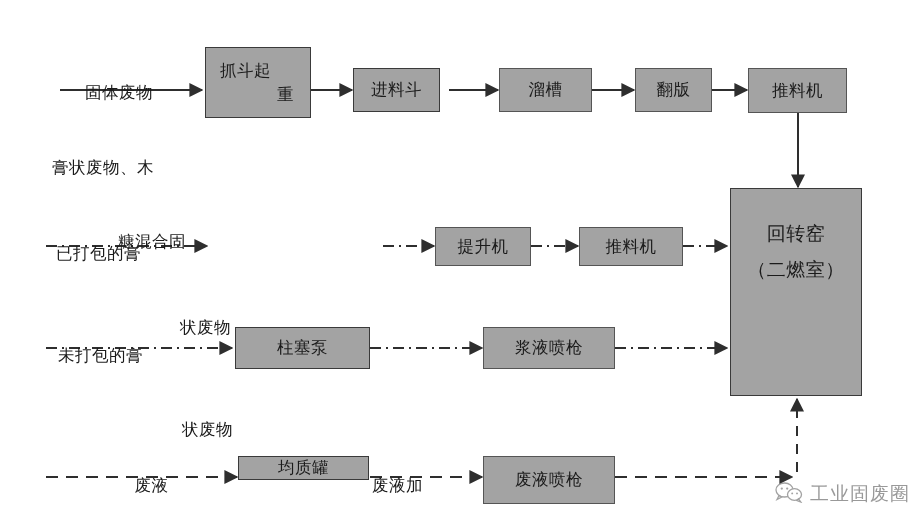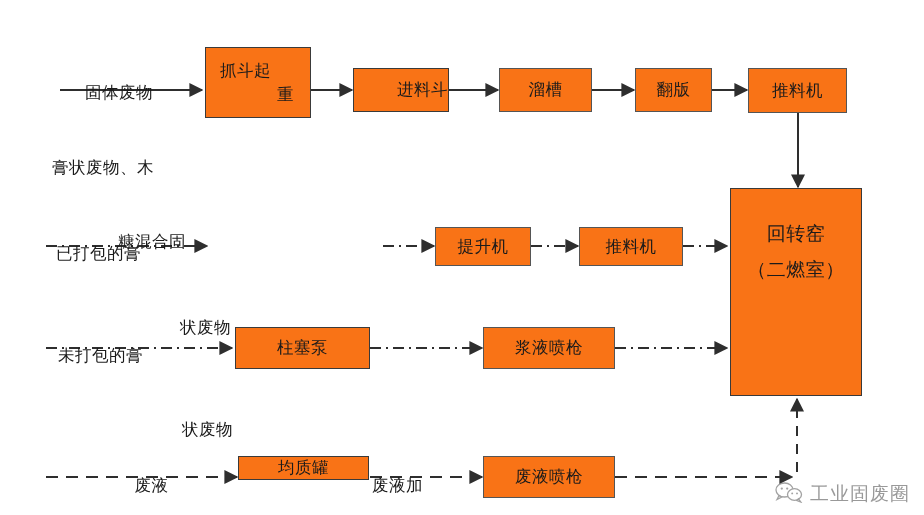--- a/index.html
+++ b/index.html
@@ -22,21 +22,21 @@
     position: absolute;
     left: 0;
     top: 0;
     width: 924px;
     height: 515px;
   }
   .node-box {
     position: absolute;
     box-sizing: border-box;
     border: 1.6px solid #3a3a3a;
-    background: #f97316;
+    background: #a3a3a3;
     display: flex;
     align-items: center;
     justify-content: center;
     text-align: center;
     color: #1b1b1b;
     font-size: 16.5px;
     line-height: 1.45;
     letter-spacing: 0.5px;
     z-index: 3;
   }
@@ -132,21 +132,21 @@
     <span style="display:block; text-align:center;">糠混合固</span>
   </div>
 
   <div class="node-box" style="left:205px; top:47px; width:106px; height:71px;">
     <span class="stack">
       <span class="l1">抓斗起</span>
       <span class="l2">重</span>
     </span>
   </div>
 
-  <div class="node-box" style="left:353px; top:68px; width:96px; height:44px;justify-content:flex-end;">
+  <div class="node-box" style="left:353px; top:68px; width:87px; height:44px;">
     <span>进料斗</span>
   </div>
 
   <div class="node-box thin" style="left:499px; top:68px; width:93px; height:44px;">
     <span>溜槽</span>
   </div>
 
   <div class="node-box thin" style="left:635px; top:68px; width:77px; height:44px;">
     <span>翻版</span>
   </div>
@@ -195,21 +195,21 @@
 
   <div class="node-box" style="left:238px; top:456px; width:131px; height:24px;">
     <span>均质罐</span>
   </div>
 
   <div class="edge-label" style="left:372px; top:424px; width:92px;">
     <span style="display:block;">废液加</span>
     
   </div>
 
-  <div class="node-box thin" style="left:483px; top:456px; width:132px; height:42px;">
+  <div class="node-box thin" style="left:483px; top:456px; width:132px; height:48px;">
     <span>废液喷枪</span>
   </div>
 
   <div id="watermark">
     <span style="display:inline-block;">
       <svg width="30" height="22" viewBox="0 0 30 22" xmlns="http://www.w3.org/2000/svg">
         <ellipse cx="10.5" cy="9" rx="8.5" ry="7" fill="none" stroke="#6a6a6a" stroke-width="1.3"></ellipse>
         <path d="M5 14.5 L3 18.5 L7.5 16.2 Z" fill="none" stroke="#6a6a6a" stroke-width="1.3"></path>
         <circle cx="7.8" cy="7.6" r="1.15" fill="#6a6a6a"></circle>
         <circle cx="13.2" cy="7.6" r="1.15" fill="#6a6a6a"></circle>

